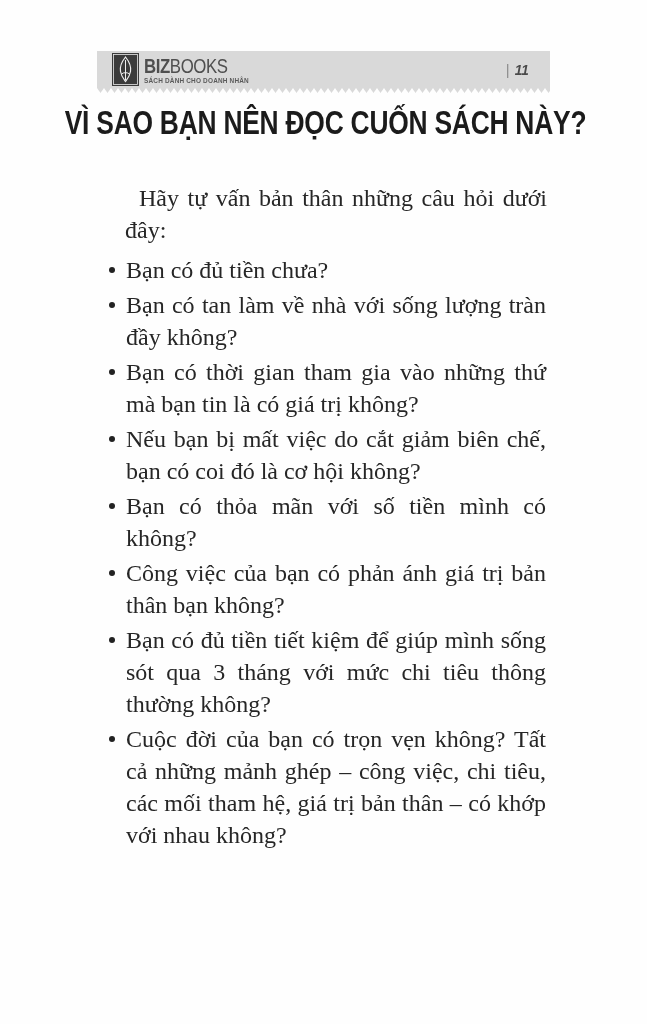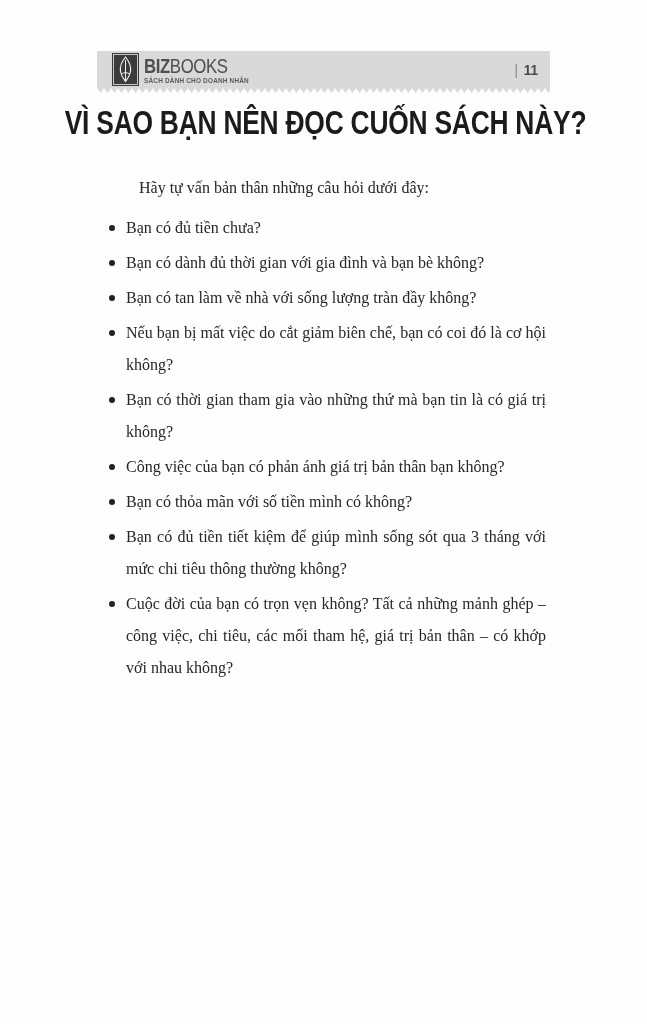--- a/index.html
+++ b/index.html
@@ -33,42 +33,42 @@
   }
   .logo-word .bold { font-weight:700; }
   .logo-word .light { font-weight:400; }
   .logo-tagline {
     font-family:"Liberation Sans","DejaVu Sans",sans-serif;
     font-size:7px; font-weight:700; color:#5a5a5a;
     transform:scaleX(0.92); transform-origin:left center;
     letter-spacing:0.2px; white-space:nowrap; margin-top:1px;
   }
   .page-num {
-    margin-left:auto; margin-right:11px;
+    margin-left:auto; margin-right:20px;
     font-family:"Liberation Sans","DejaVu Sans",sans-serif;
-    font-size:15px; color:#4a4a4a; white-space:nowrap;
+    font-size:15px; color:#4a4a4a; white-space:nowrap;font-style:italic;
   }
   .page-num .pipe { color:#8d8d8d; font-weight:400; margin-right:5px; }
   .page-num .num { font-weight:700; transform:scaleX(0.9); display:inline-block; }
 
   
   .page-title {
     position:absolute; left:0; top:103px; width:647px;
     text-align:center;
     font-family:"Liberation Sans","DejaVu Sans",sans-serif;
     font-weight:700; font-size:33px; line-height:40px;
     color:#1b1b1b;
     transform:scaleX(0.8); transform-origin:center;
     white-space:nowrap; letter-spacing:-0.3px;
   }
 
   
   .content {
-    position:absolute; left:125px; top:172px; width:422px;
-    font-size:16px; line-height:32px; color:#262626;
+    position:absolute; left:125px; top:182px; width:422px;
+    font-size:24px; line-height:32px; color:#262626;
   }
   .intro {
     margin:0 0 8px 0;
     text-indent:14px;
     text-align:justify;
   }
   ul.questions { list-style:none; margin:1px; padding:0; }
   ul.questions li {
     position:relative;
     margin:0 0 3px 0;
@@ -119,41 +119,37 @@
 
 <div class="content">
   <p class="intro">Hãy tự vấn bản thân những câu hỏi dưới đây:</p>
   <ul class="questions">
     <li>
       <span class="dot"></span>
       <span class="q">Bạn có đủ tiền chưa?</span>
     </li>
     <li>
       <span class="dot"></span>
-      <span class="q">Bạn có dành đủ thời gian với gia đình và bạn bè không?</span>
+      <span class="q">Bạn có tan làm về nhà với sống lượng tràn đầy không?</span>
     </li>
     <li>
       <span class="dot"></span>
-      <span class="q">Bạn có tan làm về nhà với sống lượng tràn đầy không?</span>
+      <span class="q">Bạn có thời gian tham gia vào những thứ mà bạn tin là có giá trị không?</span>
     </li>
     <li>
       <span class="dot"></span>
       <span class="q">Nếu bạn bị mất việc do cắt giảm biên chế, bạn có coi đó là cơ hội không?</span>
     </li>
     <li>
       <span class="dot"></span>
-      <span class="q">Bạn có thời gian tham gia vào những thứ mà bạn tin là có giá trị không?</span>
+      <span class="q">Bạn có thỏa mãn với số tiền mình có không?</span>
     </li>
     <li>
       <span class="dot"></span>
       <span class="q">Công việc của bạn có phản ánh giá trị bản thân bạn không?</span>
-    </li>
-    <li>
-      <span class="dot"></span>
-      <span class="q">Bạn có thỏa mãn với số tiền mình có không?</span>
     </li>
     <li>
       <span class="dot"></span>
       <span class="q">Bạn có đủ tiền tiết kiệm để giúp mình sống sót qua 3 tháng với mức chi tiêu thông thường không?</span>
     </li>
     <li>
       <span class="dot"></span>
       <span class="q">Cuộc đời của bạn có trọn vẹn không? Tất cả những mảnh ghép – công việc, chi tiêu, các mối tham hệ, giá trị bản thân – có khớp với nhau không?</span>
     </li>
   </ul>

